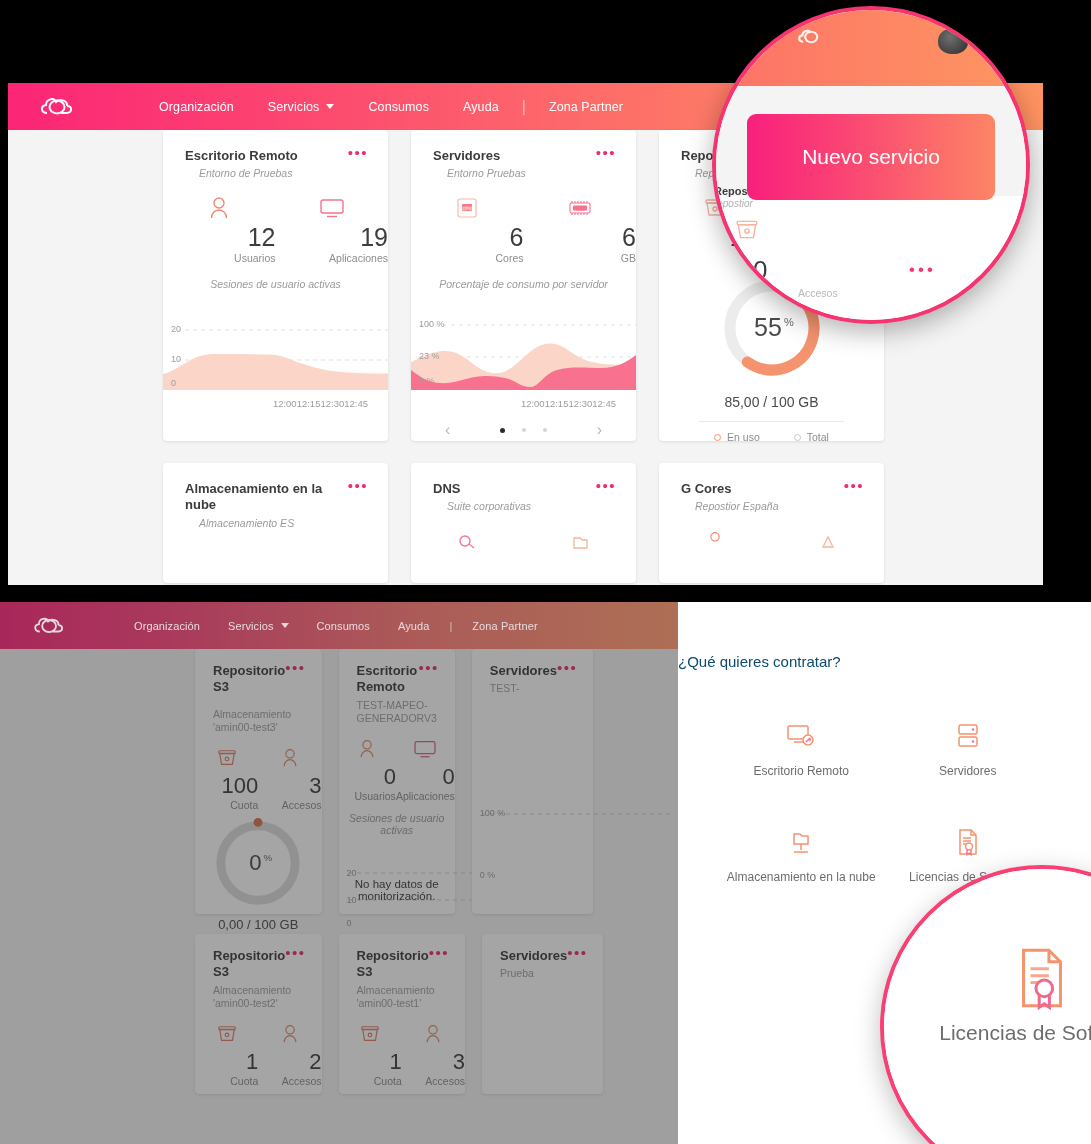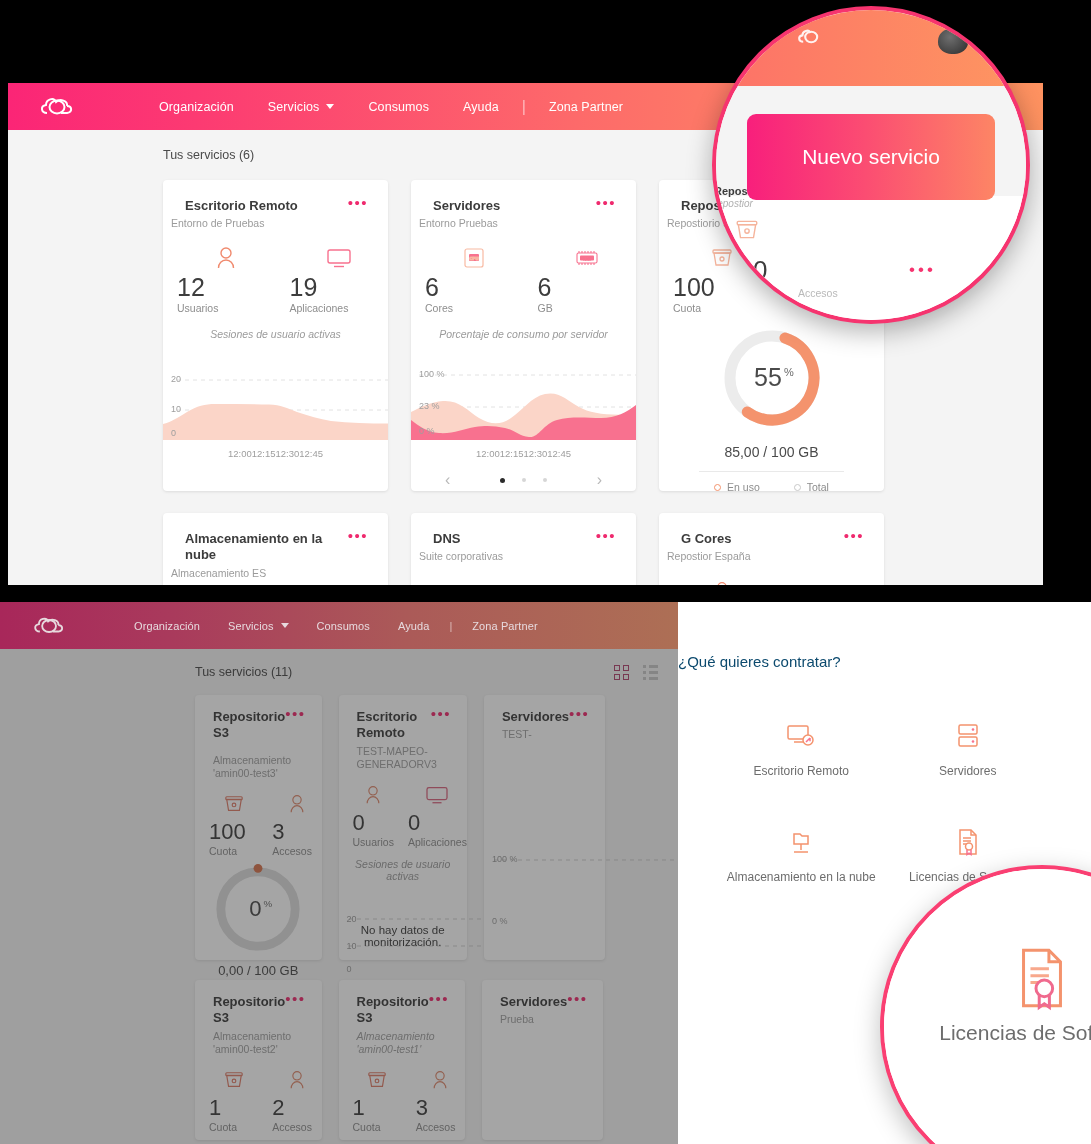--- a/index.html
+++ b/index.html
@@ -45,36 +45,36 @@
   .listIcon i::before{content:"";width:3px;height:3px;background:#c9c9c9;display:block;}
   .listIcon i::after{content:"";width:9px;height:3px;background:#c9c9c9;display:block;}
 
   
   .cardrow{display:flex;gap:23px;}
   .card{background:#fff;border-radius:4px;box-shadow:0 1px 3px rgba(0,0,0,.10);
         position:relative;box-sizing:border-box;}
   .card .chead{display:flex;justify-content:space-between;align-items:flex-start;
                padding:18px 20px 0 22px;}
   .card .ctitle{font-size:13px;font-weight:bold;color:#3c3c3c;line-height:1.25;}
-  .card .csub{font-size:10.5px;color:#9b9b9b;margin-top:3px;
-              padding:0 8px;line-height:1.3;}
+  .card .csub{font-size:10.5px;color:#9b9b9b;font-style:italic;margin-top:3px;
+              padding:0 36px;line-height:1.3;}
   .card .csub.plain{font-style:normal;color:#a0a0a0;}
   .dots{color:#ef2a6e;font-size:15px;letter-spacing:1.5px;line-height:.6;cursor:pointer;}
 
   .stats{display:flex;justify-content:center;gap:0;margin-top:14px;}
-  .stat{flex:1;text-align:left;margin-left:14px;}
+  .stat{flex:1;text-align:right;}
   .stat .sicon{height:26px;display:flex;align-items:center;justify-content:center;}
   .stat .snum{font-size:25px;color:#3d3d3d;line-height:1.05;margin-top:3px;font-weight:300;}
   .stat .slab{font-size:10.5px;color:#8d8d8d;margin-top:2px;}
 
   .chartcap{text-align:center;font-size:10.5px;color:#9b9b9b;font-style:italic;margin-top:14px;}
 
   .chartbox{position:relative;margin-top:12px;}
   .ylab{position:absolute;left:8px;font-size:9px;color:#9e9e9e;}
-  .xaxis{display:flex;justify-content:center;padding:0 14px;margin-top:4px;}
+  .xaxis{display:flex;justify-content:flex-end;padding:0 20px;margin-top:4px;}
   .xaxis span{font-size:9.5px;color:#9e9e9e;}
 
   .carousel{display:flex;align-items:center;justify-content:center;gap:0;margin-top:10px;
             position:relative;height:22px;}
   .carousel .arrow{color:#b9b9b9;font-size:16px;position:absolute;cursor:pointer;}
   .carousel .arrow.l{left:34px;}
   .carousel .arrow.r{right:34px;}
   .carousel .pips{display:flex;gap:17px;align-items:center;}
   .pip{width:4px;height:4px;border-radius:50%;background:#d6d6d6;}
   .pip.on{background:#2b2b2b;width:5px;height:5px;}
@@ -165,36 +165,20 @@
       </div>
       <div class="sep">|</div>
       <div class="item">
         <span>Zona Partner</span>
       </div>
     </div>
     <button class="newbtn">Nuevo servicio</button>
   </div>
 
   <div class="content">
-    <div class="contentHead" style="padding:0 155px 0 155px;">
-      <div class="ts-title">Tus servicios (6)</div>
-      <div class="viewtoggle" style="margin-left:auto;">
-        <div class="gridIcon">
-            <i></i>
-            <i></i>
-            <i></i>
-            <i></i>
-          </div>
-        <div class="listIcon">
-            <i></i>
-            <i></i>
-            <i></i>
-          </div>
-      </div>
-    </div>
 
     <div class="cardrow" style="padding:0 155px;">
 
       <div class="card" style="width:225px;height:311px;">
         <div class="chead">
           <div class="ctitle">Escritorio Remoto</div>
           <div class="dots">•••</div>
         </div>
         <div class="csub">Entorno de Pruebas</div>
         <div class="stats">
@@ -430,36 +414,20 @@
         <span>Ayuda</span>
       </div>
       <div class="sep" style="font-size:11px;">|</div>
       <div class="item" style="font-size:11px;padding:0 14px;">
         <span>Zona Partner</span>
       </div>
     </div>
   </div>
 
   <div class="content" style="width:678px;">
-    <div class="contentHead" style="padding:0 20px 0 195px;height:46px;">
-      <div class="ts-title">Tus servicios (11)</div>
-      <div class="viewtoggle" style="margin-left:auto;">
-        <div class="gridIcon dim">
-            <i></i>
-            <i></i>
-            <i></i>
-            <i></i>
-          </div>
-        <div class="listIcon">
-            <i></i>
-            <i></i>
-            <i></i>
-          </div>
-      </div>
-    </div>
 
     <div class="cardrow" style="padding:0 195px;gap:17px;">
 
       <div class="card" style="width:198px;height:265px;">
         <div class="chead" style="padding:14px 16px 0 18px;">
           <div class="ctitle">Repositorio S3</div>
           <div class="dots">•••</div>
         </div>
         <div class="csub plain" style="padding:0 18px;margin-top:12px;">Almacenamiento 'amin00-test3'</div>
         <div class="stats" style="margin-top:10px;">
@@ -593,21 +561,21 @@
             <div class="snum" style="font-size:22px">2</div>
             <div class="slab">Accesos</div>
           </div>
         </div>
       </div>
       <div class="card" style="width:198px;height:160px;">
         <div class="chead" style="padding:14px 16px 0 18px;">
           <div class="ctitle">Repositorio S3</div>
           <div class="dots">•••</div>
         </div>
-        <div class="csub plain" style="padding:0 18px;font-style:italic;">Almacenamiento 'amin00-test1'</div>
+        <div class="csub plain" style="padding:0 18px;">Almacenamiento 'amin00-test1'</div>
         <div class="stats" style="margin-top:10px;">
           <div class="stat">
             <div class="sicon">
               <svg width="22" height="20" viewBox="0 0 24 22" fill="none" stroke="#e07e6a" stroke-width="1.3">
                   <path d="M4 6h16l-2 12H6z"></path>
                   <rect x="3" y="3" width="18" height="3.2" rx="1"></rect>
                   <circle cx="12" cy="12" r="2"></circle>
                 </svg>
             </div>
             <div class="snum" style="font-size:22px">1</div>

